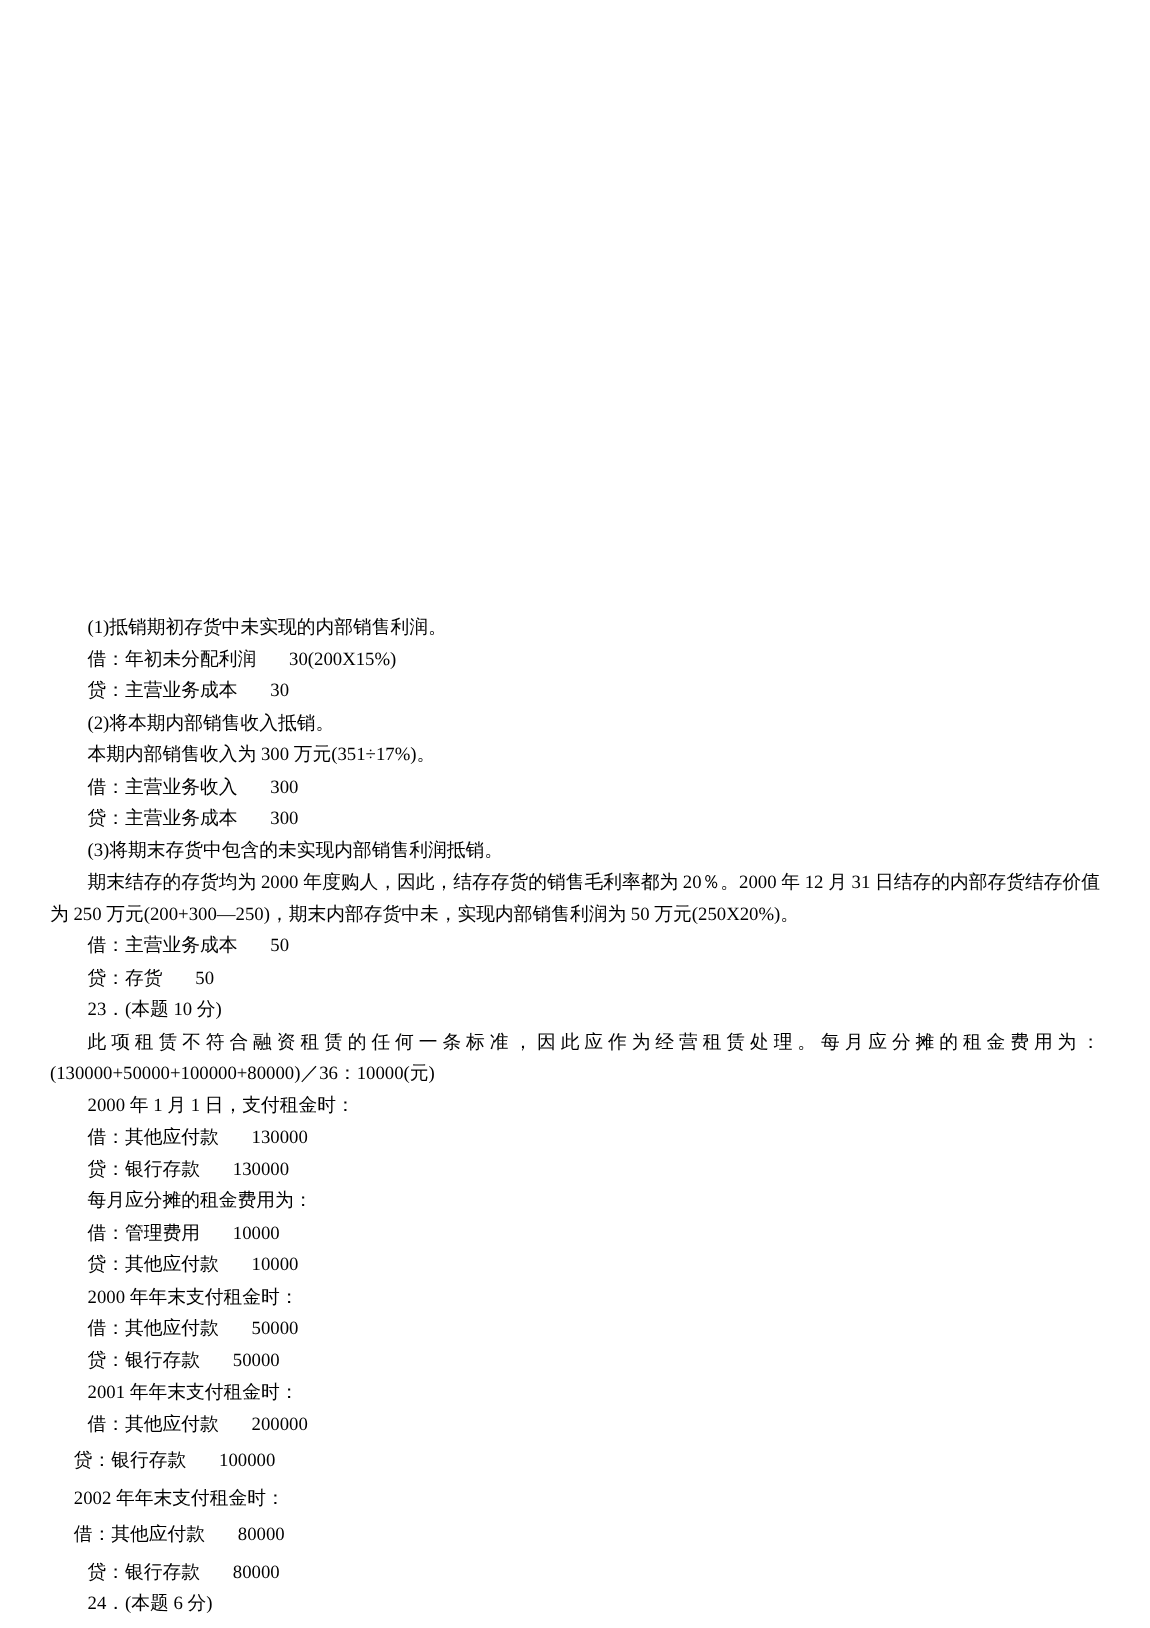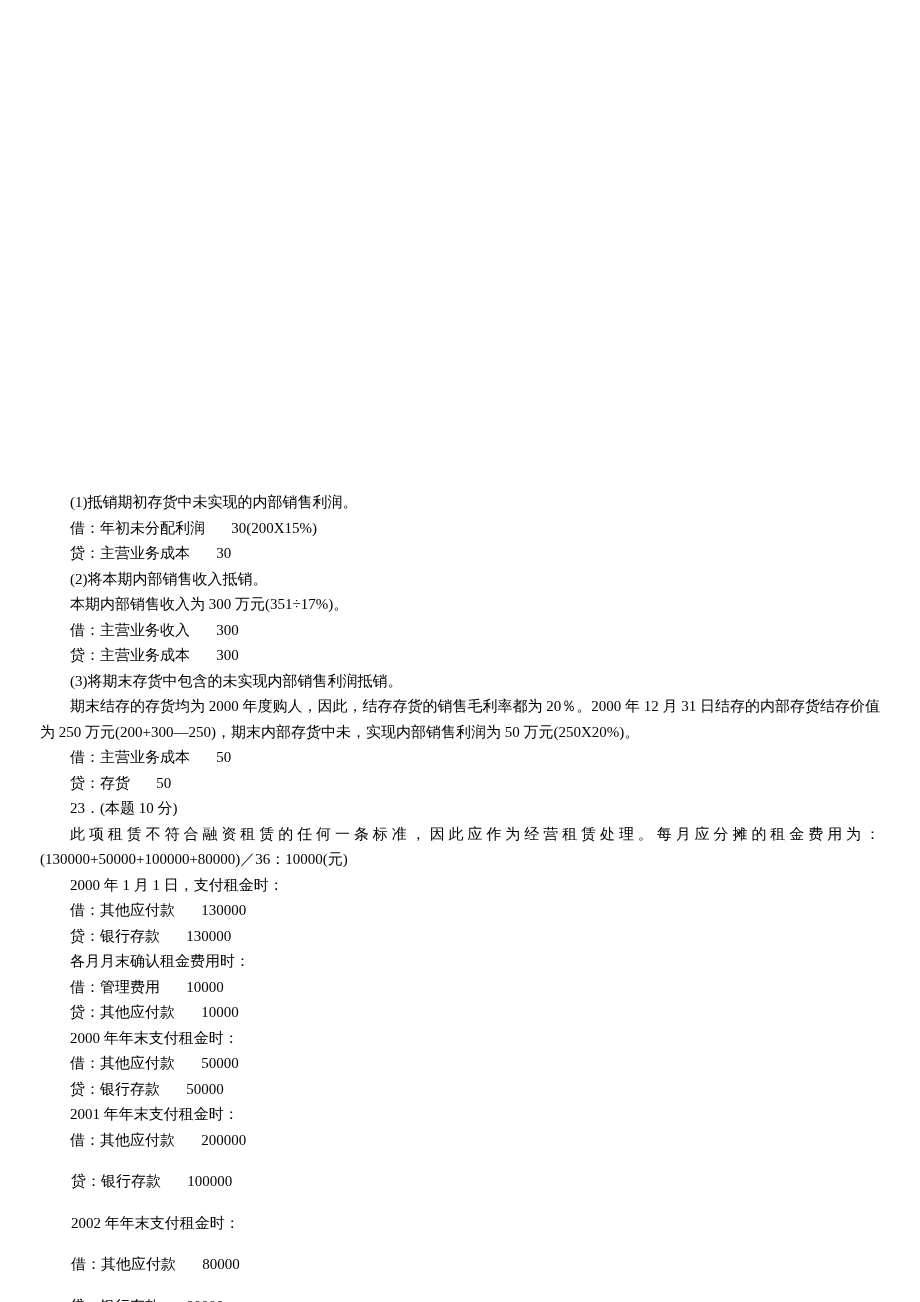--- a/index.html
+++ b/index.html
@@ -20,21 +20,21 @@
   }
   .para {
     text-indent: 2em;
     text-align: justify;
     margin: 0;
     white-space: pre-wrap;
   }
   .para-flush {
     text-indent: 1em;
     text-align: justify;
-    margin: 16px;
+    margin: 4px;
     white-space: pre-wrap;
   }
   .para-left0 {
     text-indent: 0;
     text-align: justify;
     margin: 0;
     white-space: pre-wrap;
     font-family: Liberation Serif, serif;
   }
   .justify-dist {
@@ -55,21 +55,21 @@
     <p class="para">(3)将期末存货中包含的未实现内部销售利润抵销。</p>
     <p class="para">期末结存的存货均为 2000 年度购人，因此，结存存货的销售毛利率都为 20％。2000 年 12 月 31 日结存的内部存货结存价值为 250 万元(200+300—250)，期末内部存货中未，实现内部销售利润为 50 万元(250X20%)。</p>
     <p class="para">借：主营业务成本       50</p>
     <p class="para">贷：存货       50</p>
     <p class="para">23．(本题 10 分)</p>
     <p class="para justify-dist">此项租赁不符合融资租赁的任何一条标准，因此应作为经营租赁处理。每月应分摊的租金费用为：</p>
     <p class="para-left0">(130000+50000+100000+80000)／36：10000(元)</p>
     <p class="para">2000 年 1 月 1 日，支付租金时：</p>
     <p class="para">借：其他应付款       130000</p>
     <p class="para">贷：银行存款       130000</p>
-    <p class="para">各月月末确认租金费用时：</p>
+    <p class="para">每月应分摊的租金费用为：</p>
     <p class="para">借：管理费用       10000</p>
     <p class="para">贷：其他应付款       10000</p>
     <p class="para">2000 年年末支付租金时：</p>
     <p class="para">借：其他应付款       50000</p>
     <p class="para">贷：银行存款       50000</p>
     <p class="para">2001 年年末支付租金时：</p>
     <p class="para">借：其他应付款       200000</p>
     <p class="para-flush">贷：银行存款       100000</p>
     <p class="para-flush">2002 年年末支付租金时：</p>
     <p class="para-flush">借：其他应付款       80000</p>

